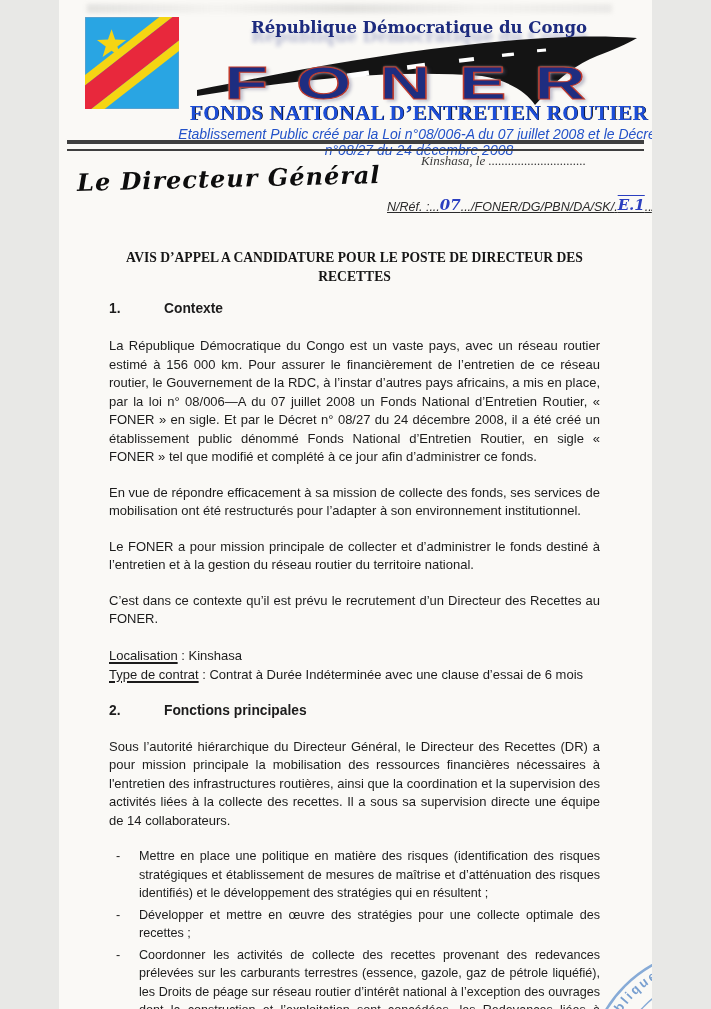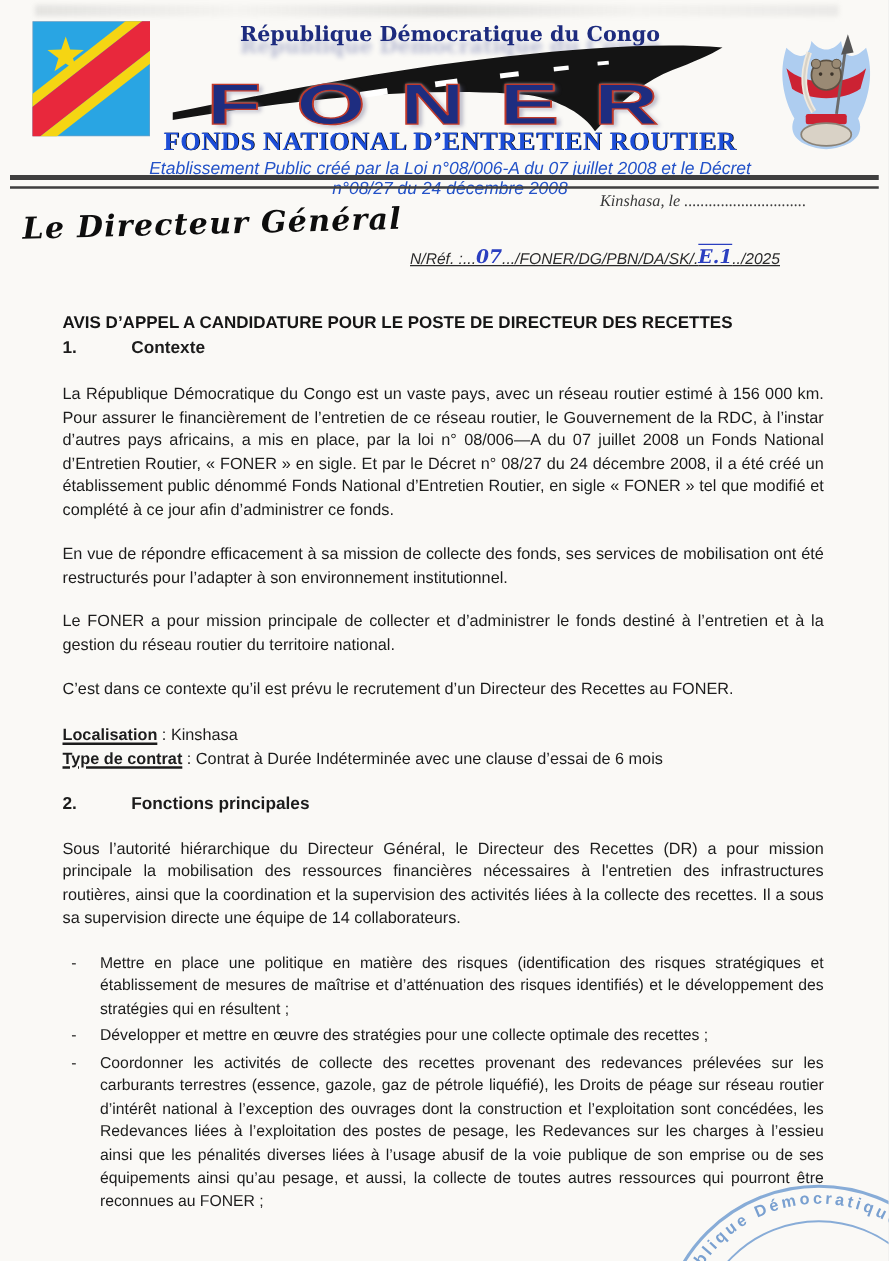--- a/index.html
+++ b/index.html
@@ -1,17 +1,17 @@
 <!DOCTYPE html>
 <html><head>
 <meta charset="utf-8">
 <style>
   html,body{margin:0;padding:0;background:#e8e8e6;}
   .page{
-    position:relative; width:711px; height:1009px; margin:0 auto;
+    position:relative; width:593px; height:1009px; margin:0 auto;
     background:#faf9f6; overflow:hidden; color:#1c1c1c;
     font-family:"Liberation Sans", sans-serif;
   }
   .scan-smudge{position:absolute;top:4px;left:28px;right:40px;height:9px;
     background:linear-gradient(90deg,rgba(140,140,140,.20),rgba(120,120,120,.04) 25%,rgba(140,140,140,.22) 50%,rgba(130,130,130,.05) 75%,rgba(150,150,150,.15));
     filter:blur(2px);}
   
   .letterhead{position:relative;height:150px;}
   .flag{position:absolute;left:26px;top:17px;width:94px;height:92px;}
   .emblem{position:absolute;left:620px;top:20px;width:82px;height:104px;}
@@ -38,28 +38,28 @@
   .place-date{position:absolute;top:153px;right:66px;font-style:italic;font-size:13px;color:#3a3a3a;font-family:Liberation Serif, serif;}
   .sender{position:absolute;left:18px;top:164px;
     font-family:"DejaVu Serif", serif;font-style:italic;font-weight:bold;
     font-size:24px;color:#0d0d0d;letter-spacing:1px;transform:rotate(-1.5deg);}
   .refline{position:absolute;left:328px;top:197px;font-style:italic;font-size:12.5px;color:#2b2b2b;white-space:nowrap;text-decoration:underline;}
   .hand{font-family:"DejaVu Serif", serif;font-style:italic;font-weight:bold;
     color:#2b3fc0;font-size:15px;position:relative;top:-1px;}
   .hand-b{text-decoration:overline;}
   
   .content{position:relative;z-index:2;padding:0 52px 0 50px;font-size:13px;line-height:18.5px;text-align:justify;}
-  .doc-title{margin-top:98px;margin-bottom:1px;text-align:left;font-weight:bold;font-size:13.6px;line-height:19px;color:#161616;}
+  .doc-title{margin-top:98px;margin-bottom:13px;text-align:center;font-weight:bold;font-size:13.6px;line-height:19px;color:#161616;font-family:Liberation Serif, serif;}
   .sec{display:flex;font-weight:bold;font-size:13.8px;line-height:19px;margin-bottom:19px;text-align:left;}
   .sec .num{width:55px;flex:0 0 55px;}
   .sec2{margin-bottom:18px;}
   .para{margin:0 0 17px 0;}
   .info-line{line-height:19px;text-align:left;}
   .info-block{margin-bottom:17px;}
-  .info-label{font-weight:bold;text-decoration:underline;text-decoration-thickness:1.5px;text-underline-offset:2px;}
+  .info-label{font-weight:normal;text-decoration:underline;text-decoration-thickness:1.5px;text-underline-offset:2px;}
   .p6{margin-bottom:18px;}
   ul.bullets{list-style:none;margin:0;padding:0;}
   ul.bullets li{display:flex;margin-bottom:3px;font-size:12.6px;line-height:18.5px;text-align:justify;}
   ul.bullets .dash{flex:0 0 30px;padding-left:7px;box-sizing:border-box;}
   ul.bullets .btxt{flex:1;}
   
   .stamp{position:absolute;left:505px;top:925px;width:300px;height:300px;z-index:3;opacity:.9;pointer-events:none;}
 </style>
 </head>
 <body>

